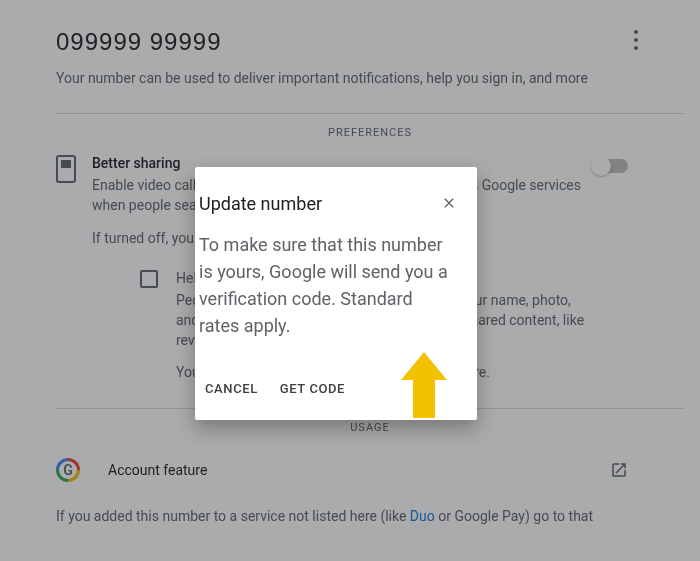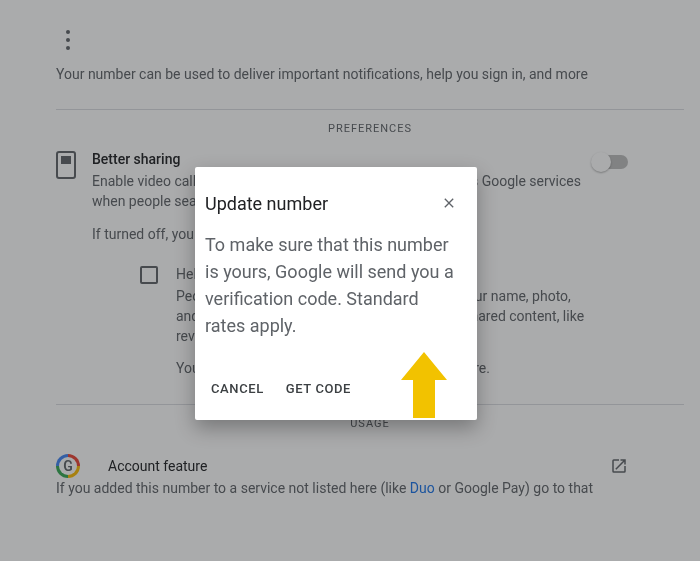--- a/index.html
+++ b/index.html
@@ -137,38 +137,38 @@
     position:relative;
   }
   .g-badge::after{
     content:"G"; position:absolute; inset:3px; background:#fff; border-radius:50%;
     display:flex; align-items:center; justify-content:center; color:#5f6368;
   }
   .usage-label { font-size:14px; color:#202124; flex:1; }
   .open-icon { margin-right:56px; }
 
   .footnote {
-    font-size:14px; color:#5f6368; line-height:1.5; max-width:600px;
+    font-size:14px; color:#5f6368; margin-top:24px; line-height:1.5; max-width:600px;
   }
   .footnote .link { color:#1a73e8; }
 
   
   .scrim {
     position:absolute; inset:0; background:rgba(32,33,36,.38);
   }
 
   
   .dialog {
     position:absolute;
     left: 195px; top: 167px;
     width: 282px;
     background:#fff;
     border-radius:2px;
     box-shadow: 0 8px 20px rgba(0,0,0,.3);
-    padding: 22px 14px 18px 10px;
+    padding: 22px 14px 18px 4px;
     box-sizing:border-box;
     z-index:10;
   }
   .dialog-head { display:flex; align-items:center; }
   .dialog-title { font-size:18px; color:#202124; flex:1; font-weight:400;}
   .close { width:28px; height:28px; display:flex; align-items:center; justify-content:center; cursor:pointer; color:#5f6368;}
   .dialog-body { font-size:18px; color:#5f6368; margin-top:14px; line-height:1.5; padding-right:8px;}
   .num-row { display:flex; align-items:center; margin-top:20px; }
   .flag {
     width:24px; height:16px; background: linear-gradient(to bottom,#ff9933 0 33%,#fff 33% 66%,#138808 66% 100%);
@@ -198,20 +198,21 @@
   svg { display:block; }
 </style>
 </head>
 <body>
 
 <div class="page">
 
   <div class="content">
 
     <div class="top-row">
+      <div class="phone-title">099999  99999</div>
       <div class="kebab">
         <span></span>
           <span></span>
           <span></span>
       </div>
     </div>
 
     <div class="sub">Your number can be used to deliver important notifications, help you sign in, and more</div>
 
     <hr class="divider">

